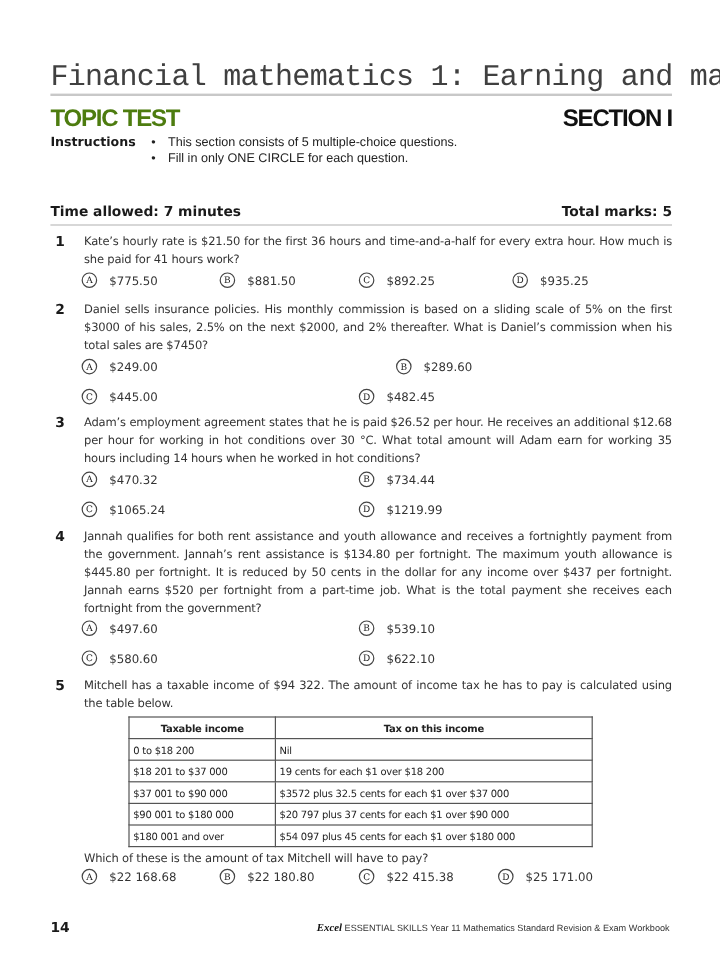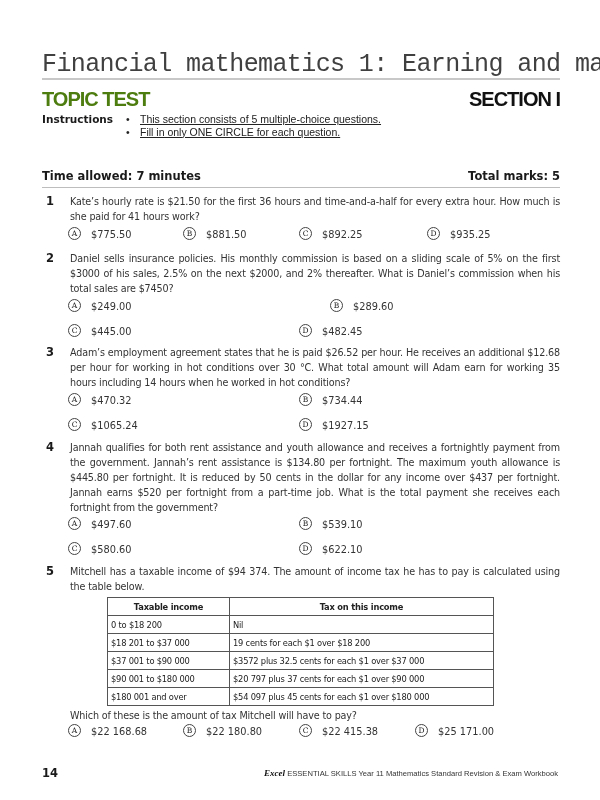--- a/index.html
+++ b/index.html
@@ -5,21 +5,21 @@
     html, body { margin: 0; padding: 0; background: #ffffff; }
     body { width: 600px; height: 800px; position: relative; overflow: hidden; color: #1a1a1a; font-family: "DejaVu Sans", sans-serif; }
     .page { position: absolute; left: 42px; top: 0; width: 518px; }
     .chapter-title { position: absolute; top: 50px; left: 0; width: 518px; font-family: Liberation Mono, monospace; font-weight: 300; font-size: 25px; letter-spacing: -0.6px; color: #404040; white-space: nowrap; }
     .chapter-rule { position: absolute; top: 78px; left: 0; width: 518px; height: 2px; background: #c8c8c8; }
     .topic-test { position: absolute; top: 88px; left: 0; font-family: "Liberation Sans", sans-serif; font-weight: 700; font-size: 20px; letter-spacing: -1px; color: #4d7c0f; }
     .section-label { position: absolute; top: 88px; right: 0; font-family: "Liberation Sans", sans-serif; font-weight: 700; font-size: 20px; letter-spacing: -1px; color: #111; }
     .instructions { position: absolute; top: 113px; left: 0; width: 518px; font-size: 10px; }
     .instructions-label { position: absolute; left: 0; top: 0; font-weight: 700; font-size: 10.5px; }
     .instructions ul { position: absolute; left: 84px; top: 0; margin: 0; padding: 0; list-style: none; }
-    .instructions li { line-height: 12.5px; font-family: "Liberation Sans", sans-serif; font-size: 10.5px; color: #222; text-decoration: underline; }
+    .instructions li { line-height: 12.5px; font-family: "Liberation Sans", sans-serif; font-size: 10.5px; color: #222; }
     .instructions li .bullet { display: inline-block; width: 14px; }
     .time-row { position: absolute; top: 169px; left: 0; width: 518px; font-weight: 700; font-size: 11.5px; font-family: "DejaVu Sans", sans-serif; }
     .time-row .right { position: absolute; right: 0; top: 0; }
     .time-rule { position: absolute; top: 187px; left: 0; width: 518px; height: 1px; background: #bdbdbd; }
     .q { position: absolute; left: 0; width: 518px; }
     .q-num { position: absolute; left: 4px; top: 0; font-weight: 700; font-size: 11.5px; font-family: "DejaVu Sans", sans-serif; }
     .q-text { position: absolute; left: 28px; top: 0; width: 490px; font-family: "DejaVu Sans", sans-serif; font-size: 9.6px; line-height: 15px; color: #333; letter-spacing: -0.15px; text-align: justify; }
     .opt { position: absolute; font-family: "DejaVu Sans", sans-serif; font-size: 9.8px; color: #333; white-space: nowrap; }
     .opt .circle { display: inline-block; width: 11px; height: 11px; border: 1px solid #444; border-radius: 50%; font-family: "DejaVu Serif", serif; font-size: 7.5px; line-height: 11px; text-align: center; vertical-align: middle; margin-right: 10px; color: #222; position: relative; top: -1px; }
     .tax-table { position: absolute; left: 107px; top: 597px; width: 387px; border-collapse: collapse; font-family: "DejaVu Sans", sans-serif; font-size: 8.3px; color: #222; }
@@ -70,35 +70,35 @@
     <div class="opt" style="left:26px; top:74px;"><span class="circle">C</span><span>$445.00</span></div>
     <div class="opt" style="left:257px; top:74px;"><span class="circle">D</span><span>$482.45</span></div>
   </div>
 
   <div class="q" style="top:345px;">
     <div class="q-num">3</div>
     <div class="q-text">Adam’s employment agreement states that he is paid $26.52 per hour. He receives an additional $12.68 per hour for working in hot conditions over 30 °C. What total amount will Adam earn for working 35 hours including 14 hours when he worked in hot conditions?</div>
     <div class="opt" style="left:26px; top:49px;"><span class="circle">A</span><span>$470.32</span></div>
     <div class="opt" style="left:257px; top:49px;"><span class="circle">B</span><span>$734.44</span></div>
     <div class="opt" style="left:26px; top:74px;"><span class="circle">C</span><span>$1065.24</span></div>
-    <div class="opt" style="left:257px; top:74px;"><span class="circle">D</span><span>$1927.15</span></div>
+    <div class="opt" style="left:257px; top:74px;"><span class="circle">D</span><span>$1219.99</span></div>
   </div>
 
   <div class="q" style="top:440px;">
     <div class="q-num">4</div>
     <div class="q-text">Jannah qualifies for both rent assistance and youth allowance and receives a fortnightly payment from the government. Jannah’s rent assistance is $134.80 per fortnight. The maximum youth allowance is $445.80 per fortnight. It is reduced by 50 cents in the dollar for any income over $437 per fortnight. Jannah earns $520 per fortnight from a part-time job. What is the total payment she receives each fortnight from the government?</div>
     <div class="opt" style="left:26px; top:78px;"><span class="circle">A</span><span>$497.60</span></div>
     <div class="opt" style="left:257px; top:78px;"><span class="circle">B</span><span>$539.10</span></div>
     <div class="opt" style="left:26px; top:103px;"><span class="circle">C</span><span>$580.60</span></div>
     <div class="opt" style="left:257px; top:103px;"><span class="circle">D</span><span>$622.10</span></div>
   </div>
 
   <div class="q" style="top:564px;">
     <div class="q-num">5</div>
-    <div class="q-text">Mitchell has a taxable income of $94 374. The amount of income tax he has to pay is calculated using the table below.</div>
+    <div class="q-text">Mitchell has a taxable income of $94 322. The amount of income tax he has to pay is calculated using the table below.</div>
   </div>
 </div>
 
 <table class="tax-table">
   <thead>
     <tr>
       <th class="c1">Taxable income</th>
       <th>Tax on this income</th>
     </tr>
   </thead>

